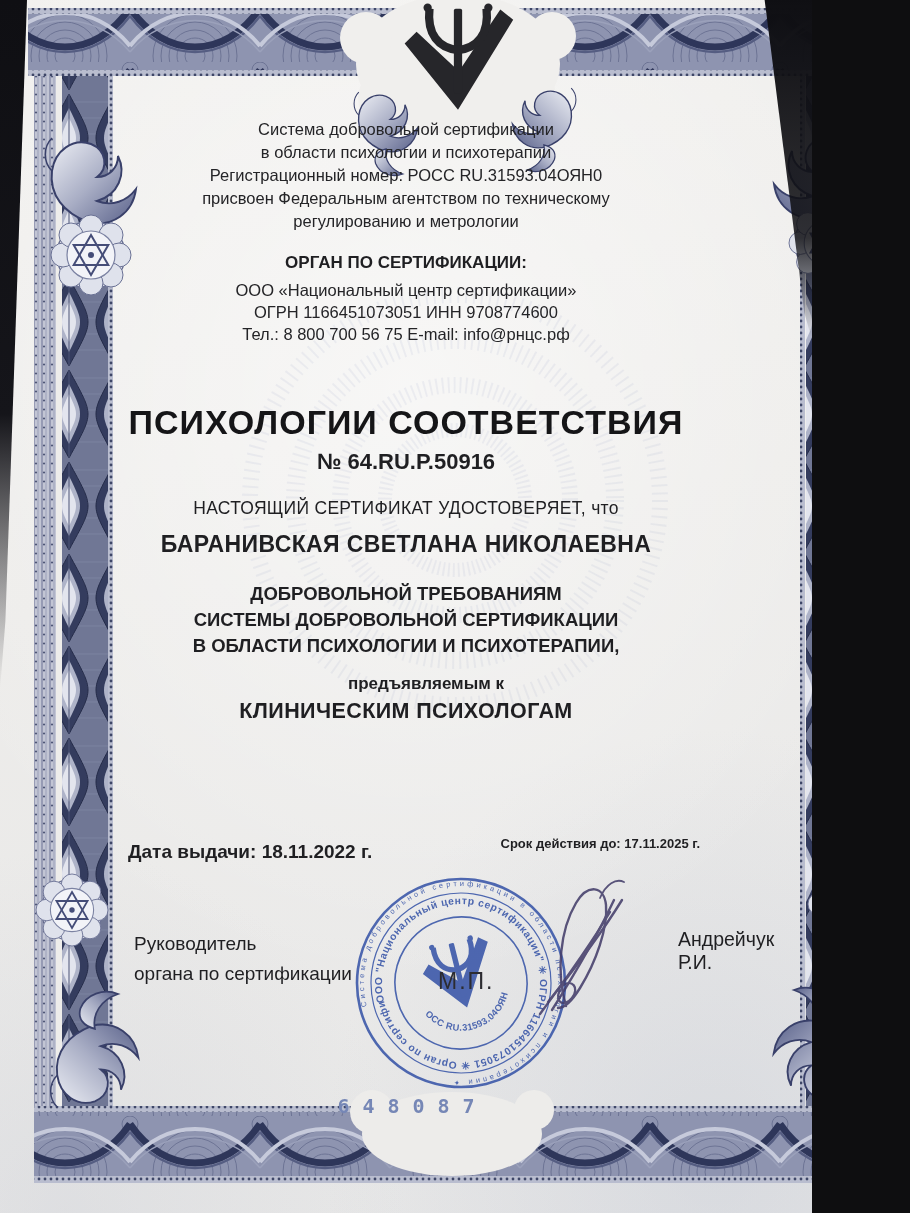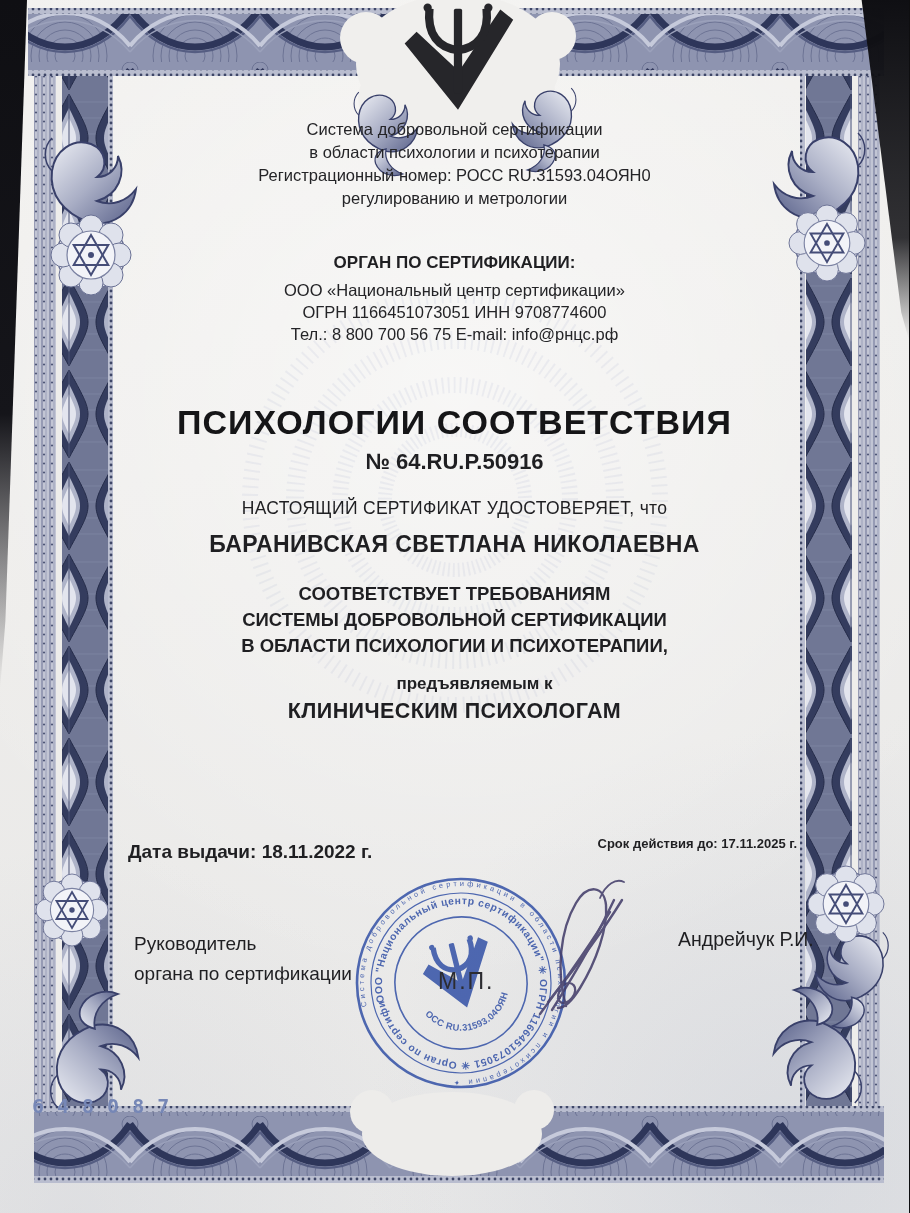--- a/index.html
+++ b/index.html
@@ -1,17 +1,17 @@
 <!DOCTYPE html>
 <html><head>
 <meta charset="utf-8">
 <style>
   html,body{margin:0;padding:0;background:#0e0e10;}
   .photo{
-    position:relative;width:909px;height:1213px;overflow:hidden;
+    position:relative;width:812px;height:1213px;overflow:hidden;
     font-family:"Liberation Sans",sans-serif;color:#1f1f22;
     background:
       radial-gradient(120% 90% at 50% 32%, rgba(255,255,255,.55) 0%, rgba(255,255,255,0) 55%),
       radial-gradient(80% 60% at 88% 96%, rgba(188,194,208,.35), rgba(0,0,0,0) 60%),
       radial-gradient(70% 50% at 8% 100%, rgba(198,201,210,.30), rgba(0,0,0,0) 60%),
       linear-gradient(168deg,#f2f1ef 0%,#edecea 45%,#e7e7e7 100%);
   }
   .art{position:absolute;left:0;top:0;z-index:1;}
   .txt{position:absolute;left:0;right:0;text-align:center;z-index:3;}
   .sys{top:118px;font-size:16.5px;line-height:23px;color:#242427;}
@@ -22,23 +22,23 @@
   .certif{top:498px;font-size:17.5px;letter-spacing:.3px;}
   .holder{top:531px;font-size:23px;font-weight:bold;letter-spacing:.4px;}
   .compl{top:581px;font-size:18.5px;font-weight:bold;line-height:26px;}
   .pres{top:674px;font-size:17px;font-weight:bold;padding-left:40px;}
   .spec{top:699px;font-size:21.5px;font-weight:bold;letter-spacing:.4px;}
   .date-l{position:absolute;left:128px;top:841px;font-size:19px;font-weight:bold;z-index:3;}
   .date-r{position:absolute;right:112px;top:836px;font-size:13px;font-weight:bold;z-index:3;}
   .role{position:absolute;left:134px;top:929px;font-size:19px;line-height:30px;z-index:3;}
   .sigee{position:absolute;left:678px;top:928px;font-size:19.5px;z-index:3;}
   .mp{position:absolute;left:438px;top:968px;font-size:23px;letter-spacing:2px;color:#2c2c31;z-index:5;}
-  .serial{position:absolute;left:0;right:0;top:1094px;text-align:left;z-index:4;
+  .serial{position:absolute;left:0;right:0;top:1094px;text-align:center;z-index:4;
     font-family:"DejaVu Sans Mono",monospace;font-size:20px;font-weight:bold;
-    letter-spacing:13px;color:#7687b6;padding-left:13px;margin-left:19px;}
+    letter-spacing:13px;color:#7687b6;padding-left:13px;}
   .edge-left{position:absolute;left:0;top:0;width:27px;height:690px;z-index:6;
     background:linear-gradient(to bottom,#0f0f13,#15151a 60%,rgba(18,18,24,0));
     clip-path:polygon(0 0,100% 0,20% 90%,0 100%);}
   .edge-tr{position:absolute;right:0;top:0;width:64px;height:340px;z-index:6;
     background:linear-gradient(to bottom,#0f0f13,rgba(16,16,20,.85) 70%,rgba(16,16,20,0));
     clip-path:polygon(26% 0,100% 0,100% 100%,88% 92%);}
   .stamp-wrap{position:absolute;left:348px;top:870px;z-index:4;opacity:.9;}
   .sig-wrap{position:absolute;left:0;top:0;z-index:5;}
 </style>
 </head>
@@ -175,37 +175,38 @@
     <use href="#psiLogo" transform="translate(458,62) scale(.92)" color="#26262a"></use>
   </svg>
 
   <div class="edge-left"></div>
   <div class="edge-tr"></div>
 
   <div class="txt sys">
     <div>Система добровольной сертификации</div>
     <div>в области психологии и психотерапии</div>
     <div>Регистрационный номер: РОСС RU.31593.04ОЯН0</div>
+    <div>присвоен Федеральным агентством по техническому</div>
     <div>регулированию и метрологии</div>
   </div>
 
   <div class="txt org-h">ОРГАН ПО СЕРТИФИКАЦИИ:</div>
   <div class="txt org">
     <div>ООО «Национальный центр сертификации»</div>
     <div>ОГРН 1166451073051 ИНН 9708774600</div>
     <div>Тел.: 8 800 700 56 75 E-mail: info@рнцс.рф</div>
   </div>
 
   <div class="txt title">ПСИХОЛОГИИ СООТВЕТСТВИЯ</div>
   <div class="txt number">№ 64.RU.P.50916</div>
   <div class="txt holder">БАРАНИВСКАЯ СВЕТЛАНА НИКОЛАЕВНА</div>
   <div class="txt certif">НАСТОЯЩИЙ СЕРТИФИКАТ УДОСТОВЕРЯЕТ, что</div>
 
   <div class="txt compl">
-    <div>СООТВЕТСТВУЕТ ТРЕБОВАНИЯМ</div>
+    <div>ДОБРОВОЛЬНОЙ ТРЕБОВАНИЯМ</div>
     <div>СИСТЕМЫ ДОБРОВОЛЬНОЙ СЕРТИФИКАЦИИ</div>
     <div>В ОБЛАСТИ ПСИХОЛОГИИ И ПСИХОТЕРАПИИ,</div>
   </div>
 
   <div class="txt pres">предъявляемым к</div>
   <div class="txt spec">КЛИНИЧЕСКИМ ПСИХОЛОГАМ</div>
 
   <div class="date-l">Дата выдачи: 18.11.2022 г.</div>
   <div class="date-r">Срок действия до: 17.11.2025 г.</div>
 

